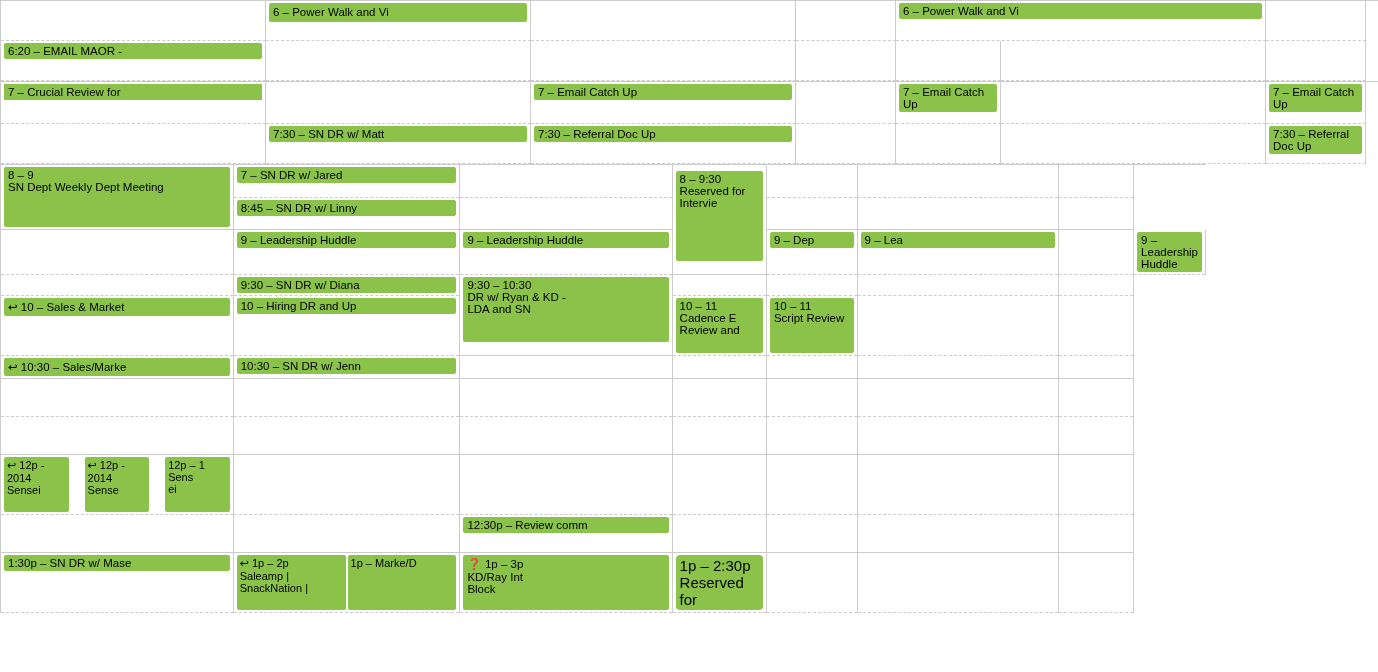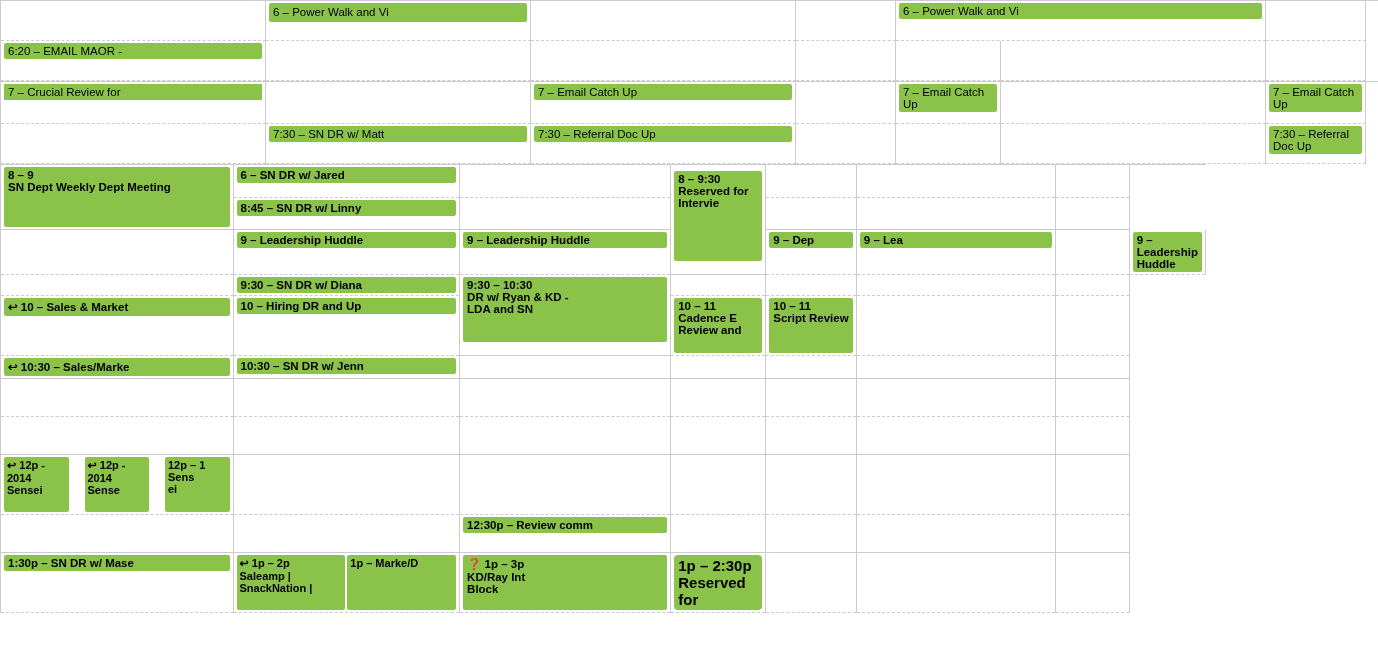--- a/index.html
+++ b/index.html
@@ -77,37 +77,37 @@
       <span style="background:#8bc34a; color:#000; padding:2px 4px; border-radius:2px; font-size:11.5px; display:block;">7:30 – Referral Doc Up</span>
     </div>
     <div style="border-right:1px solid #ccc; border-bottom:1px dashed #ccc; min-height:40px; padding:2px 3px; background:#fff;"></div>
     <div style="border-right:1px solid #ccc; border-bottom:1px dashed #ccc; min-height:40px; padding:2px 3px; background:#fff;"></div>
     <div style="border-right:1px solid #ccc; border-bottom:1px dashed #ccc; min-height:40px; padding:2px 3px; background:#fff;"></div>
     <div style="border-right:1px solid #ccc; border-bottom:1px dashed #ccc; min-height:40px; padding:2px 3px; background:#fff;">
       <span style="background:#8bc34a; color:#000; padding:2px 4px; border-radius:2px; font-size:11.5px; display:block;">7:30 – Referral Doc Up</span>
     </div>
   </div>
 
-  <table style="border-collapse:collapse; width:1206px; border-left:1px solid #ccc; border-top:1px solid #ccc;font-weight:bold;">
+  <table style="border-collapse:collapse; width:1206px; border-left:1px solid #ccc; border-top:1px solid #ccc;">
     <colgroup>
       <col style="width:265px">
       <col style="width:265px">
       <col style="width:265px">
       <col style="width:100px">
       <col style="width:105px">
       <col style="width:265px">
       <col style="width:100px">
     </colgroup>
     <tbody>
         <tr>
       <td rowspan="2" style="border-right:1px solid #ccc; border-bottom:1px solid #ccc; padding:2px 3px; vertical-align:top;">
         <span style="background:#8bc34a; color:#000; padding:2px 4px; border-radius:2px; font-size:11.5px; display:block; min-height:60px;">8 – 9<br>SN Dept Weekly Dept Meeting</span>
       </td>
       <td style="border-right:1px solid #ccc; border-bottom:1px dashed #ccc; padding:2px 3px; vertical-align:top;">
-        <span style="background:#8bc34a; color:#000; padding:2px 4px; border-radius:2px; font-size:11.5px; display:block;">6 – SN DR w/ Jared</span>
+        <span style="background:#8bc34a; color:#000; padding:2px 4px; border-radius:2px; font-size:11.5px; display:block;">7 – SN DR w/ Jared</span>
       </td>
       <td style="border-right:1px solid #ccc; border-bottom:1px dashed #ccc; padding:2px 3px;"></td>
       <td rowspan="3" style="border-right:1px solid #ccc; border-bottom:1px solid #ccc; padding:6px 3px; vertical-align:top;">
         <span style="background:#8bc34a; color:#000; padding:2px 4px; border-radius:2px; font-size:11.5px; display:block; min-height:90px;">8 – 9:30<br>Reserved for Intervie</span>
       </td>
       <td style="border-right:1px solid #ccc; border-bottom:1px dashed #ccc; padding:2px 3px;"></td>
       <td style="border-right:1px solid #ccc; border-bottom:1px dashed #ccc; padding:2px 3px;"></td>
       <td style="border-right:1px solid #ccc; border-bottom:1px dashed #ccc; padding:2px 3px;"></td>
     </tr>
     <tr>

